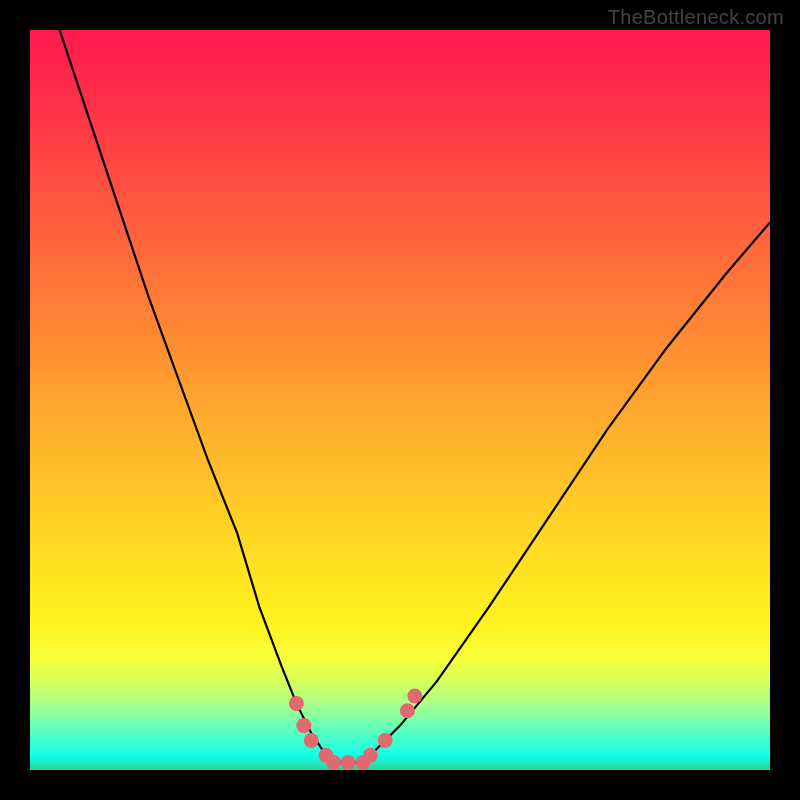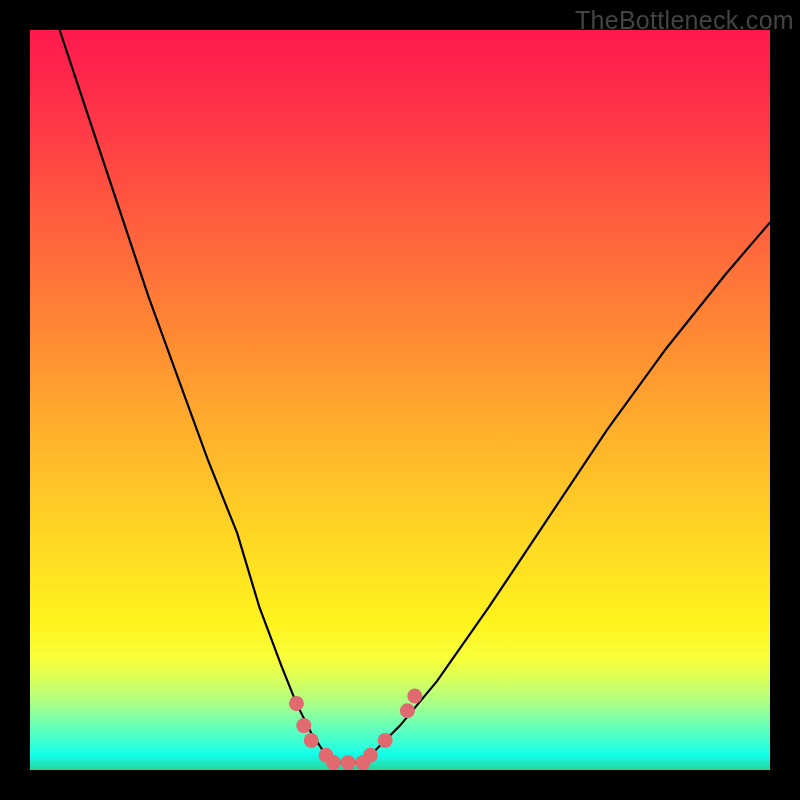--- a/index.html
+++ b/index.html
@@ -6,23 +6,23 @@
   body {
     width: 800px;
     height: 800px;
     background: #000;
     position: relative;
     font-family: Arial, sans-serif;
   }
   .watermark {
     position: absolute;
     top: 6px;
-    right: 6px;
+    right: 16px;
     color: #444;
-    font-size: 25px;
+    font-size: 20px;
     font-weight: 500;
     z-index: 10;
     letter-spacing: 0.3px;
   }
   .plot-area {
     position: absolute;
     left: 30px;
     top: 30px;
     width: 740px;
     height: 740px;

